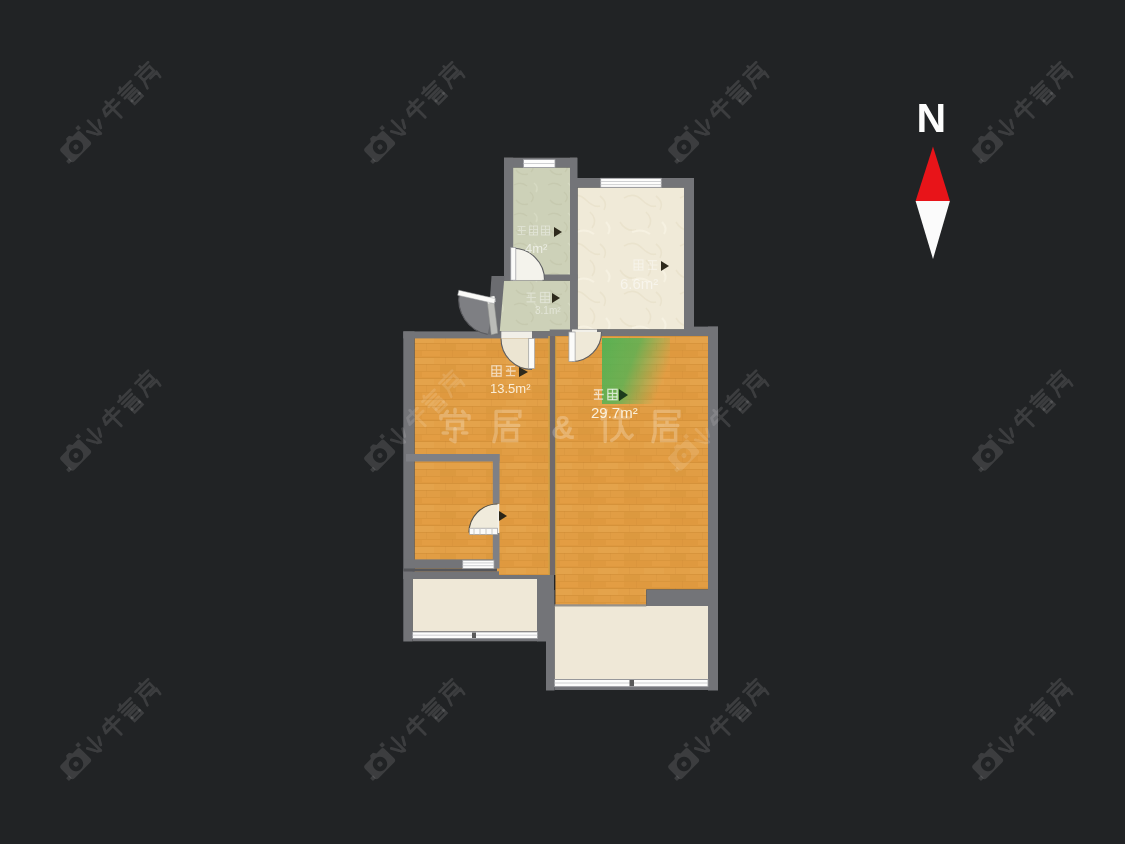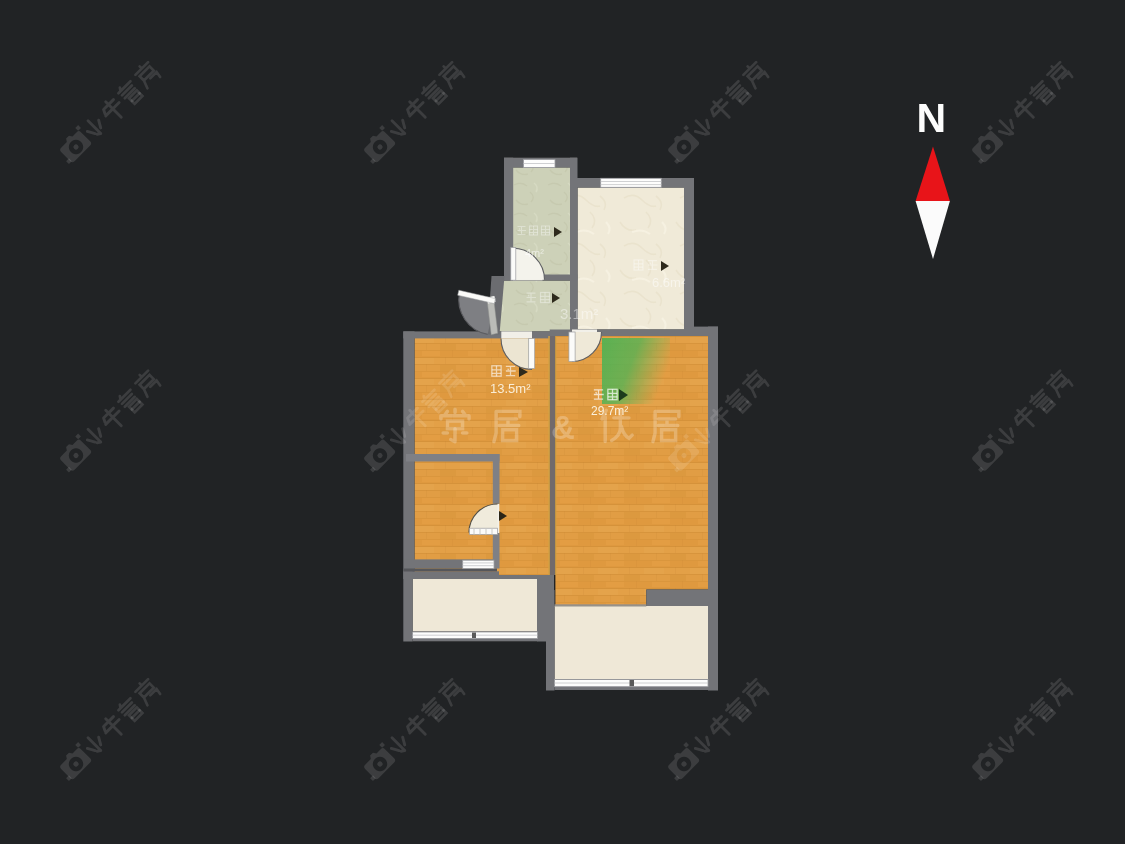--- a/index.html
+++ b/index.html
@@ -231,25 +231,25 @@
   <use href="#wmu" transform="translate(988,455.5) rotate(-45)" color="rgba(255,255,255,0.12)"></use>
   <use href="#wmu" transform="translate(76,764) rotate(-45)" color="rgba(255,255,255,0.12)"></use>
   <use href="#wmu" transform="translate(380,764) rotate(-45)" color="rgba(255,255,255,0.12)"></use>
   <use href="#wmu" transform="translate(684,764) rotate(-45)" color="rgba(255,255,255,0.12)"></use>
   <use href="#wmu" transform="translate(988,764) rotate(-45)" color="rgba(255,255,255,0.12)"></use>
 </g>
 </svg>
 
 <div class="lab" style="left:916.5px;top:98px;font-size:41px;font-weight:bold;color:#fdfdfd">N</div>
 
-<div class="lab" style="left:525px;top:248px;font-size:11px;color:rgba(255,255,255,0.6)">4m²</div>
-<div class="lab" style="left:652px;top:276px;font-size:13px;color:rgba(255,255,255,0.5)">6.6m²</div>
-<div class="lab" style="left:560px;top:306px;font-size:15px;color:rgba(255,255,255,0.45)">3.1m²</div>
+<div class="lab" style="left:525px;top:242px;font-size:13px;color:rgba(255,255,255,0.6)">4m²</div>
+<div class="lab" style="left:620px;top:276px;font-size:15px;color:rgba(255,255,255,0.5)">6.6m²</div>
+<div class="lab" style="left:535px;top:306px;font-size:10px;color:rgba(255,255,255,0.45)">3.1m²</div>
 <div class="lab" style="left:490px;top:381.5px;font-size:13px;color:rgba(255,252,240,0.85)">13.5m²</div>
-<div class="lab" style="left:591px;top:405px;font-size:12px;color:rgba(255,252,240,0.88)">29.7m²</div>
+<div class="lab" style="left:591px;top:405px;font-size:15px;color:rgba(255,252,240,0.88)">29.7m²</div>
 
 <div class="tri" style="left:554px;top:226.5px;border-width:5px 0 5px 8px;border-left-color:#2e2a1c"></div>
 <div class="tri" style="left:660.5px;top:261px;border-width:5px 0 5px 8px;border-left-color:#2e2a1c"></div>
 <div class="tri" style="left:551.5px;top:293px;border-width:5.5px 0 5.5px 8px;border-left-color:#2e2a1c"></div>
 <div class="tri" style="left:518.5px;top:366.5px;border-width:5.5px 0 5.5px 9px;border-left-color:#2e2a1c"></div>
 <div class="tri" style="left:618.5px;top:389px;border-width:6px 0 6px 9.5px;border-left-color:#1c3a1c"></div>
 <div class="tri" style="left:498.5px;top:510.5px;border-width:5px 0 5px 8px;border-left-color:#2b2517"></div>
 </div>
 
 </body></html>

